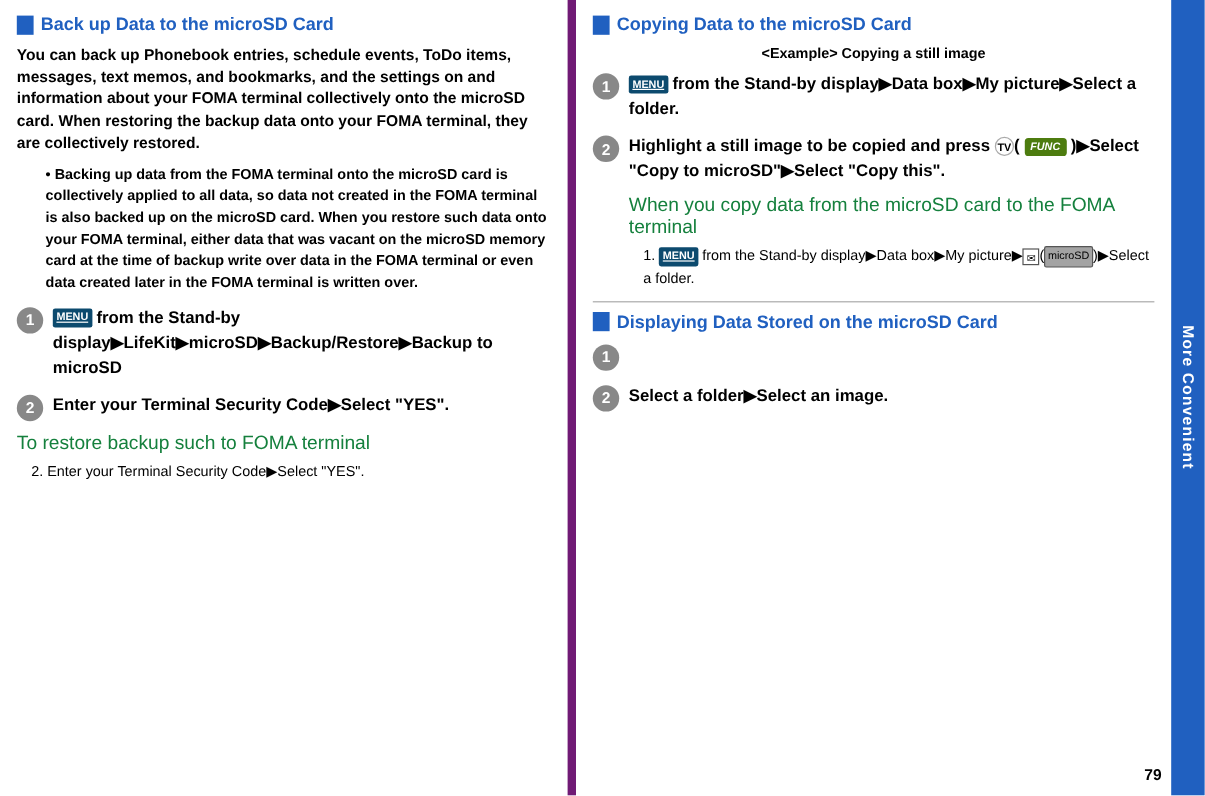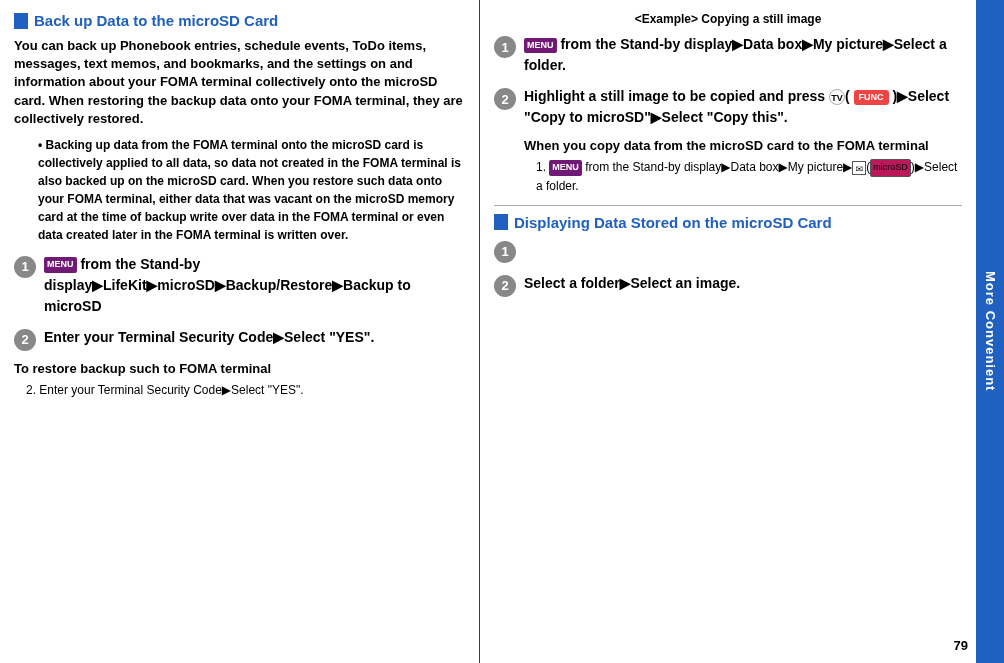--- a/index.html
+++ b/index.html
@@ -14,21 +14,21 @@
       overflow: hidden;
     }
     .main-content {
       display: flex;
       flex: 1;
       height: 100%;
     }
     .left-column {
       width: 480px;
       padding: 12px 14px;
-      border-right: 1px solid #701a75;
+      border-right: 7px solid #701a75;
       overflow: hidden;
     }
     .right-column {
       flex: 1;
       padding: 12px 14px;
       overflow: hidden;
     }
     .right-sidebar {
       width: 28px;
       background: #2060c0;
@@ -98,65 +98,67 @@
     .step-text {
       font-size: 14px;
       font-weight: bold;
       line-height: 1.5;
       flex: 1;
     }
     .sub-step-container {
       margin-top: 6px;
     }
     .sub-note-title {
-      color: #000000;
-      font-size: 13px;
-      font-weight: bold;
+      color: #15803d;
+      font-size: 16px;
+      font-weight: normal;
       margin-bottom: 5px;
     }
     .sub-note-text {
       font-size: 12px;
       line-height: 1.5;
       margin-left: 12px;
       margin-bottom: 5px;
     }
     .example-label {
       font-size: 12px;
       font-weight: bold;
       margin-bottom: 8px;
       text-align: center;
     }
     .menu-icon {
       display: inline-block;
-      background: #701a75;
+      background: #0c4a6e;
       color: #fff;
       font-size: 9px;
       padding: 1px 3px;
       border-radius: 2px;
       font-weight: bold;
       vertical-align: middle;
+      text-decoration: underline;
     }
     .func-btn {
       display: inline-block;
-      background: #ef4444;
+      background: #4d7c0f;
       color: #fff;
       font-size: 9px;
       padding: 1px 5px;
       border-radius: 3px;
       vertical-align: middle;
       font-weight: bold;
+      font-style: italic;
     }
     .microsd-badge {
       display: inline-block;
       border: 1px solid #555;
       font-size: 9px;
       padding: 1px 2px;
       border-radius: 2px;
       vertical-align: middle;
-      background: #be185d;
+      background: #a3a3a3;
     }
     .section-divider {
       border: none;
       border-top: 1px solid #aaa;
       margin: 8px 0;
     }
     .page-number {
       position: absolute;
       bottom: 10px;
       right: 36px;
@@ -198,20 +200,24 @@
     </div>
 
     <div class="sub-step-container">
       <p class="sub-note-title">To restore backup such to FOMA terminal</p>
       <p class="sub-note-text">2. Enter your Terminal Security Code▶Select "YES".</p>
     </div>
   </div>
 
   <div class="right-column">
 
+    <div class="section-header">
+      <div class="section-header-bar"></div>
+      <span class="section-title">Copying Data to the microSD Card</span>
+    </div>
 
     <p class="example-label">&lt;Example&gt; Copying a still image</p>
 
     <div class="step-container">
       <div class="step-number">1</div>
       <div class="step-text">
         <span class="menu-icon">MENU</span>
         <span> from the Stand-by display▶Data box▶My picture▶Select a folder.</span>
       </div>
     </div>

